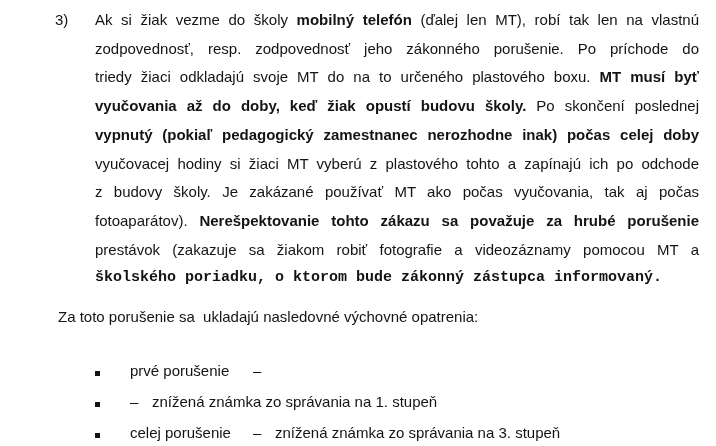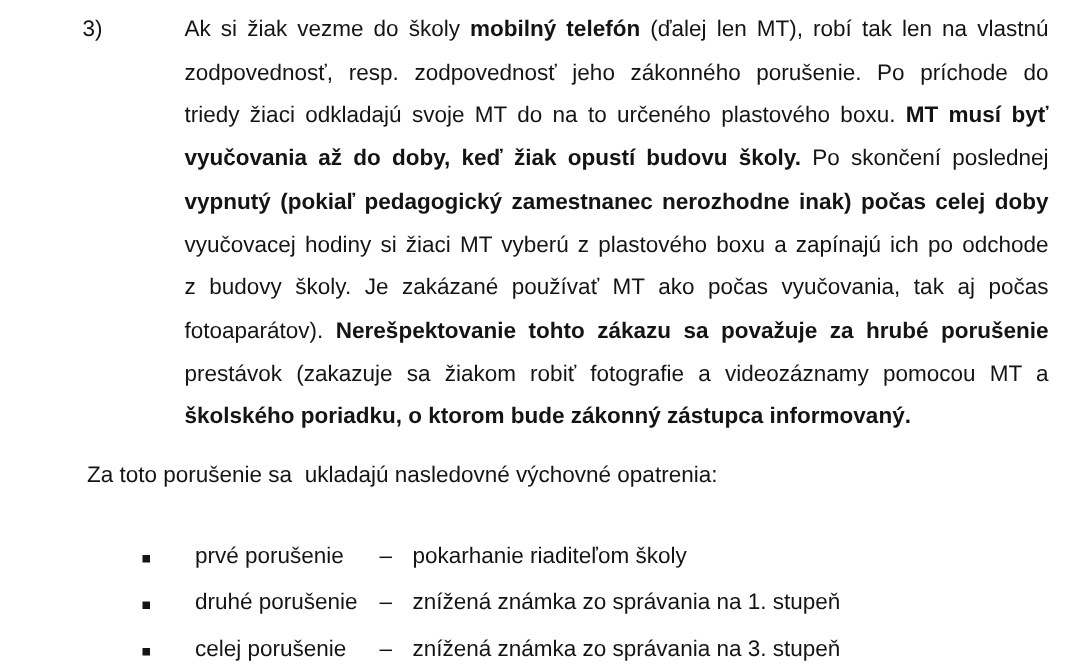--- a/index.html
+++ b/index.html
@@ -29,25 +29,25 @@
     position: absolute;
     left: -40px;
     top: 0;
     line-height: 28.7px;
   }
   .line {
     line-height: 28.7px;
     text-align: justify;
     text-align-last: justify;
     white-space: nowrap;
-    margin-left: 28px;
   }
   .line.last {
     text-align-last: left;
     white-space: normal;
+    font-family: Liberation Mono, monospace;
   }
   b { font-weight: bold; }
   
   .intro {
     margin: 10px 17px 0 58px;
     line-height: 28.7px;
     white-space: pre-wrap;
   }
   
   .violations {
@@ -93,45 +93,43 @@
     <div class="line"><span>Ak si žiak vezme do školy </span><b>mobilný telefón</b><span> (ďalej len MT), robí tak len na vlastnú</span></div>
 
     <div class="line"><span>zodpovednosť, resp. zodpovednosť jeho zákonného porušenie. Po príchode do</span></div>
 
     <div class="line"><span>triedy žiaci odkladajú svoje MT do na to určeného plastového boxu. </span><b>MT musí byť</b></div>
 
     <div class="line"><b>vyučovania až do doby, keď žiak opustí budovu školy.</b><span> Po skončení poslednej</span></div>
 
     <div class="line"><b>vypnutý (pokiaľ pedagogický zamestnanec nerozhodne inak) počas celej doby</b></div>
 
-    <div class="line"><span>vyučovacej hodiny si žiaci MT vyberú z plastového boxu a zapínajú ich po odchode</span></div>
+    <div class="line"><span>vyučovacej hodiny si žiaci MT vyberú z plastového tohto a zapínajú ich po odchode</span></div>
 
     <div class="line"><span>z budovy školy. Je zakázané používať MT ako počas vyučovania, tak aj počas</span></div>
 
     <div class="line"><span>fotoaparátov). </span><b>Nerešpektovanie tohto zákazu sa považuje za hrubé porušenie</b></div>
 
     <div class="line"><span>prestávok (zakazuje sa žiakom robiť fotografie a videozáznamy pomocou MT a</span></div>
 
     <div class="line last"><b>školského poriadku, o ktorom bude zákonný zástupca informovaný.</b></div>
   </div>
 
   <div class="intro">Za toto porušenie sa  ukladajú nasledovné výchovné opatrenia:</div>
 
   <div class="violations">
 
     <div class="violation-row">
       <span class="v-bullet"><span class="square"></span></span>
       <span class="v-label">prvé porušenie</span>
       <span class="v-dash">–</span>
-      <span class="v-consequence">pokarhanie riaditeľom školy</span>
     </div>
 
     <div class="violation-row">
       <span class="v-bullet"><span class="square"></span></span>
-      <span class="v-label">druhé porušenie</span>
       <span class="v-dash">–</span>
       <span class="v-consequence">znížená známka zo správania na 1. stupeň</span>
     </div>
 
     <div class="violation-row">
       <span class="v-bullet"><span class="square"></span></span>
       <span class="v-label">celej porušenie</span>
       <span class="v-dash">–</span>
       <span class="v-consequence">znížená známka zo správania na 3. stupeň</span>
     </div>

